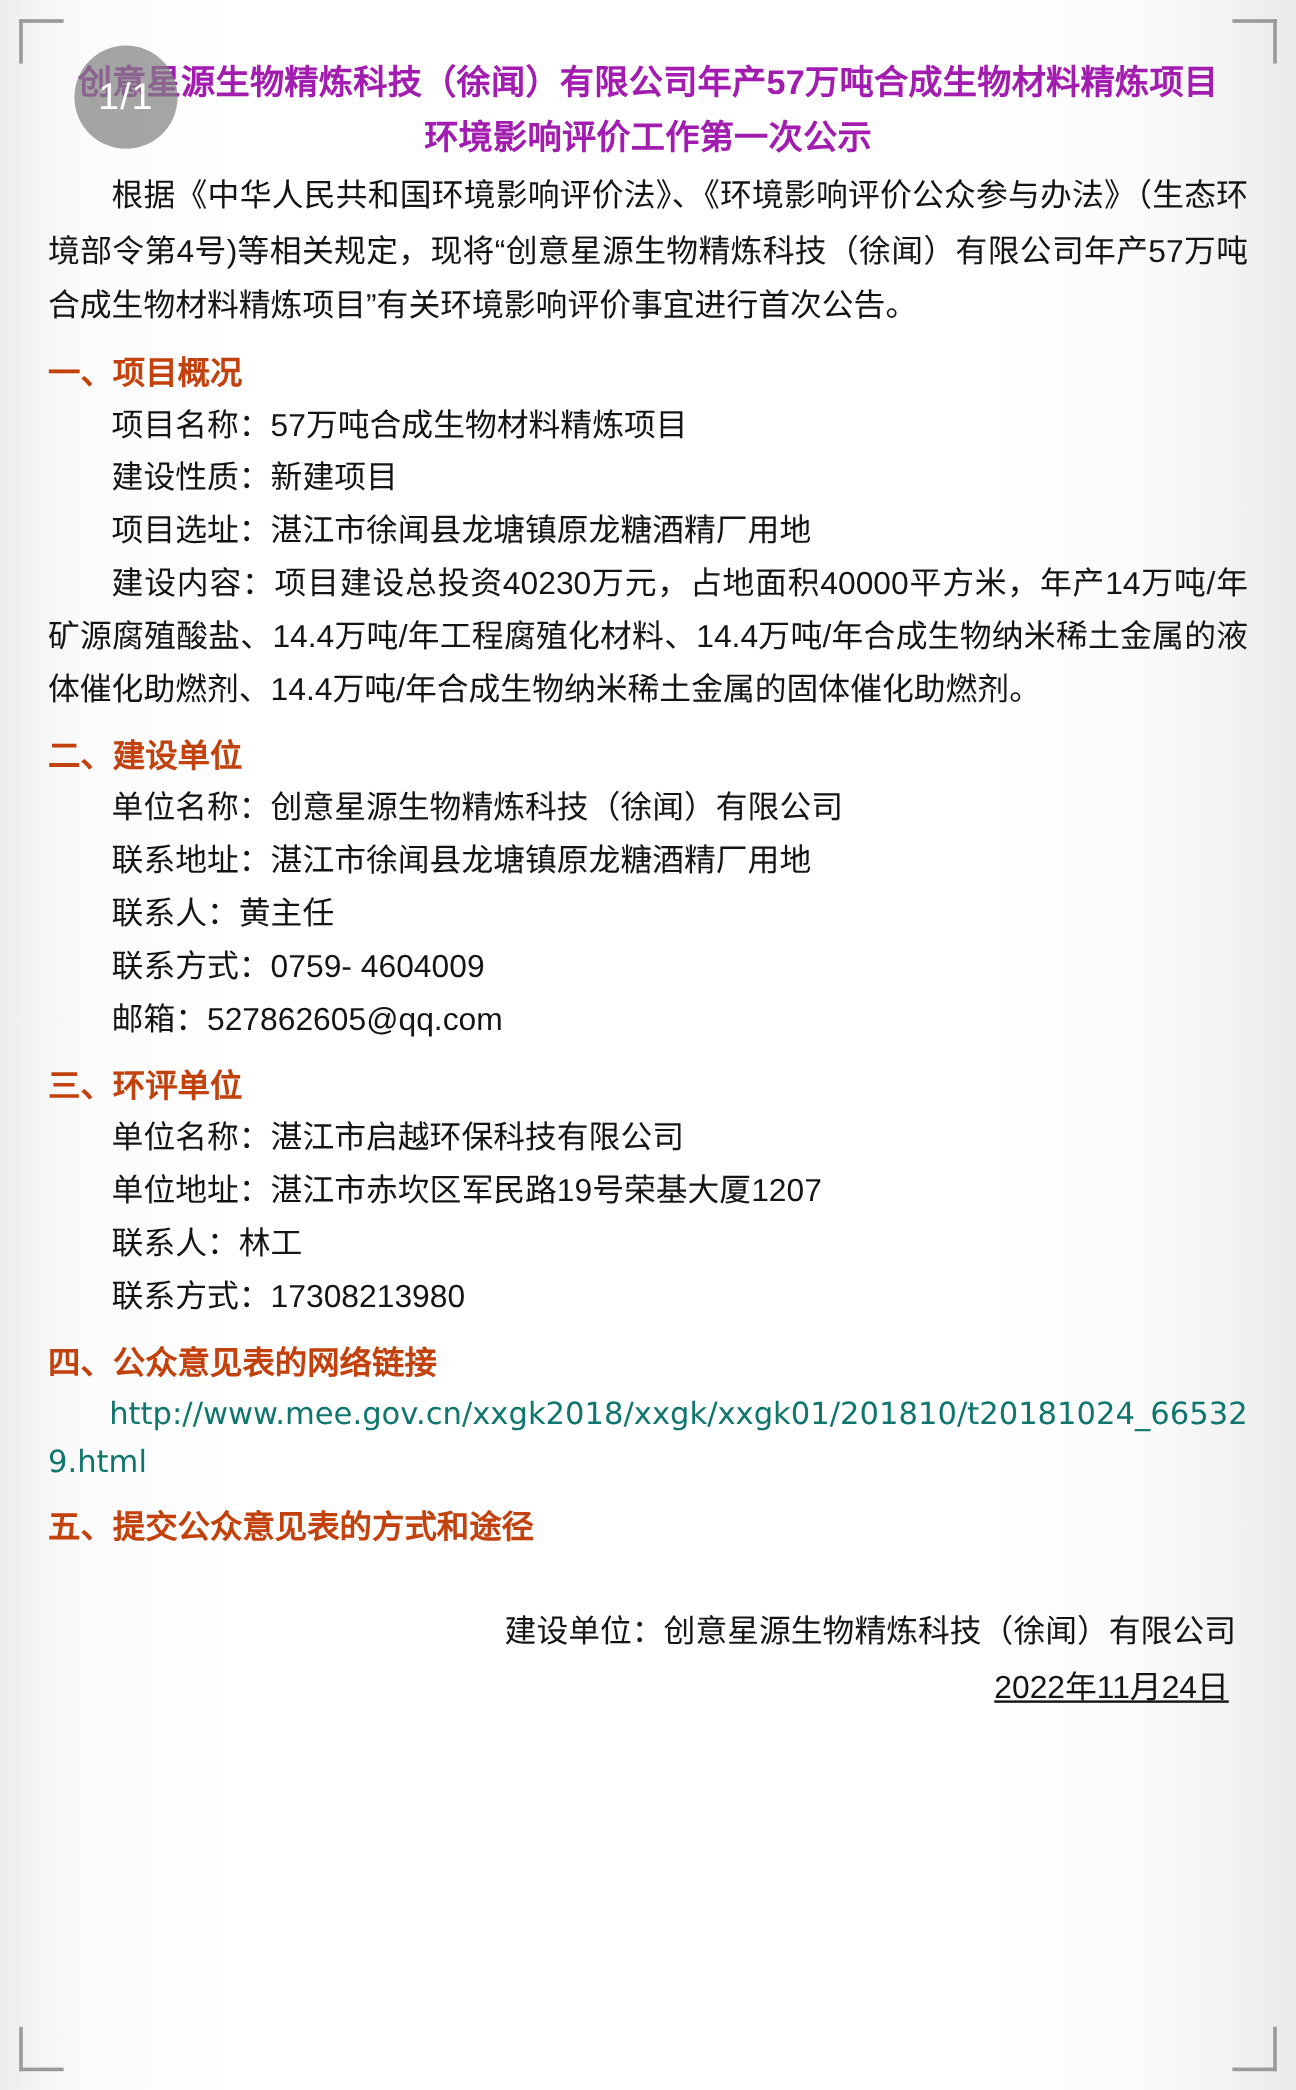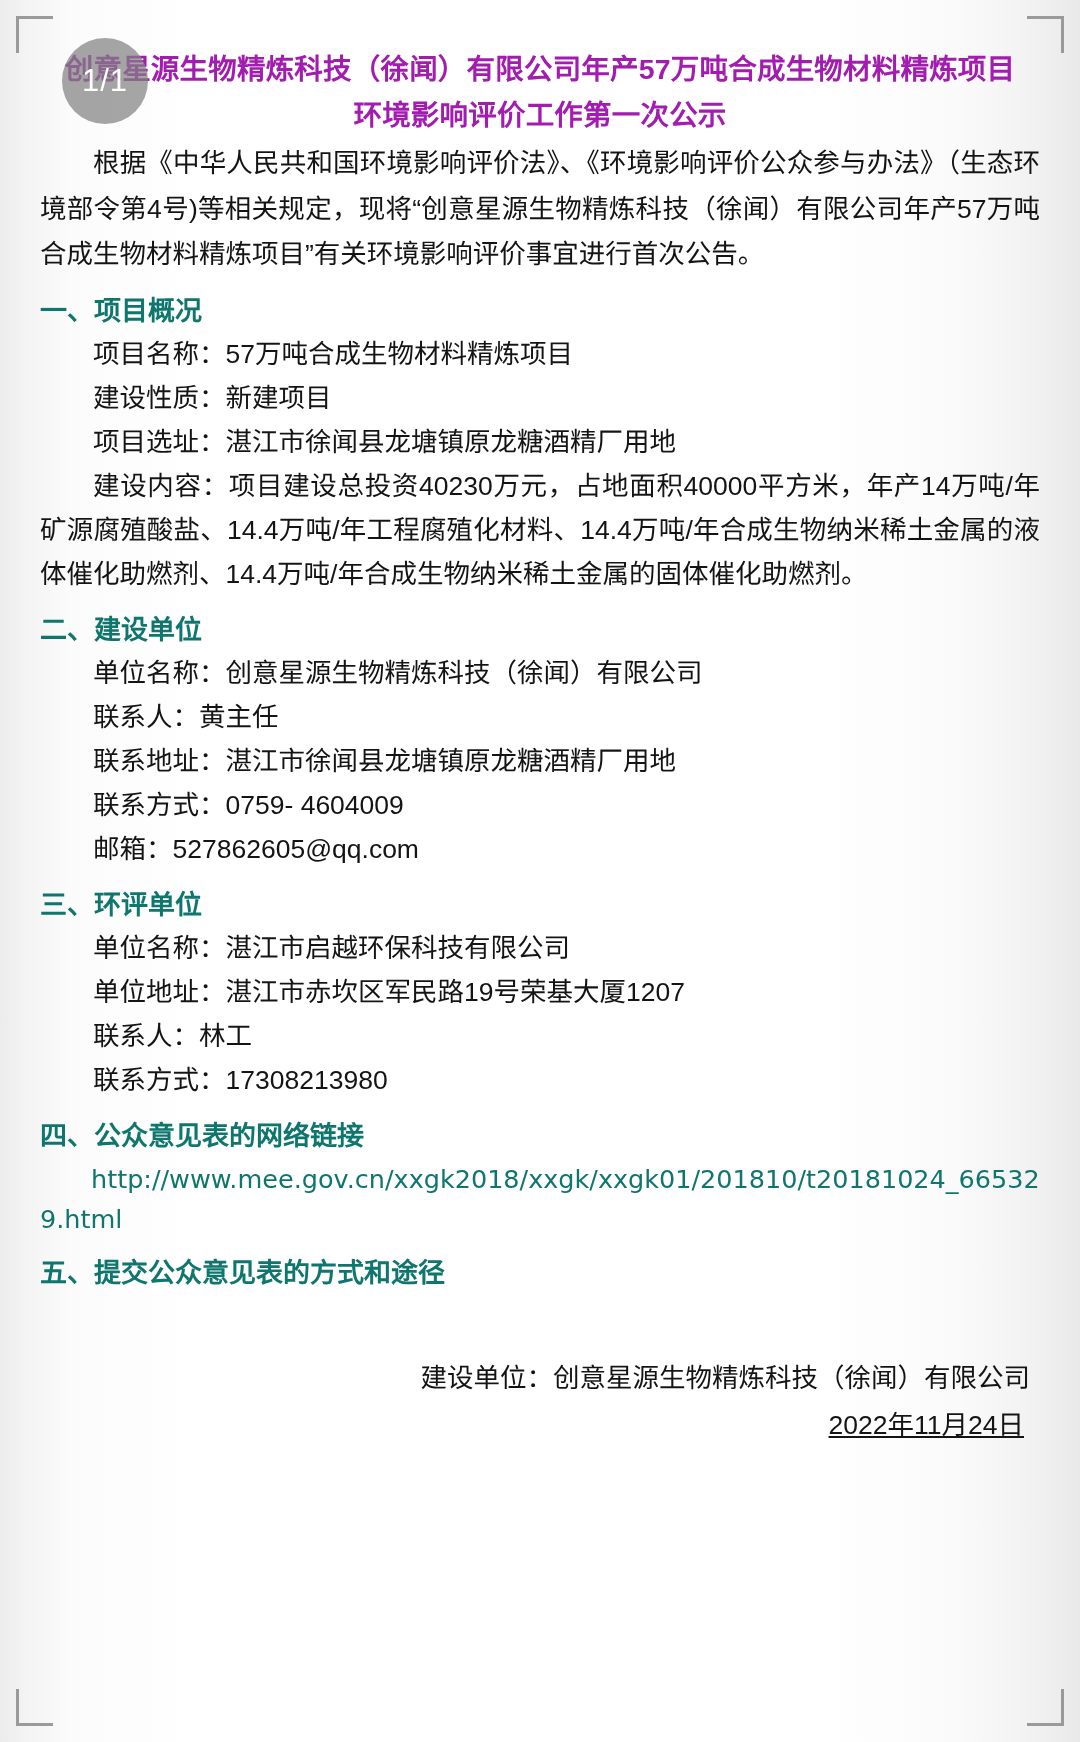--- a/index.html
+++ b/index.html
@@ -87,21 +87,21 @@
     margin-top: 3px;
     text-indent: 2em;
     color: #141414;
   }
 
   .section-head {
     font-size: 27px;
     font-weight: bold;
     line-height: 1.6;
     margin-top: 12px;
-    color: #0f766e;
+    color: #c2410c;
   }
 
   .field {
     font-size: 26.5px;
     line-height: 1.66;
     text-indent: 2em;
     color: #141414;
   }
 
   .field.wrap {
@@ -112,21 +112,21 @@
   .link-line {
     font-size: 25.5px;
     line-height: 1.6;
     text-indent: 2em;
     color: #0f766e;
     word-break: break-all;
     font-family: "DejaVu Sans", "Liberation Sans", sans-serif;
   }
 
   .signature {
-    margin-top: 60px;
+    margin-top: 41px;
     font-size: 26.5px;
     line-height: 1.75;
     text-align: right;
     color: #141414;
     padding-right: 10px;
   }
   .signature .date {
     padding-right: 6px;
     text-decoration: underline;
   }
@@ -152,22 +152,22 @@
     <div class="para">根据《中华人民共和国环境影响评价法》、《环境影响评价公众参与办法》（生态环境部令第4号)等相关规定，现将“创意星源生物精炼科技（徐闻）有限公司年产57万吨合成生物材料精炼项目”有关环境影响评价事宜进行首次公告。</div>
 
     <div class="section-head">一、项目概况</div>
     <div class="field">项目名称：57万吨合成生物材料精炼项目</div>
     <div class="field">建设性质：新建项目</div>
     <div class="field">项目选址：湛江市徐闻县龙塘镇原龙糖酒精厂用地</div>
     <div class="field wrap">建设内容：项目建设总投资40230万元，占地面积40000平方米，年产14万吨/年矿源腐殖酸盐、14.4万吨/年工程腐殖化材料、14.4万吨/年合成生物纳米稀土金属的液体催化助燃剂、14.4万吨/年合成生物纳米稀土金属的固体催化助燃剂。</div>
 
     <div class="section-head">二、建设单位</div>
     <div class="field">单位名称：创意星源生物精炼科技（徐闻）有限公司</div>
+    <div class="field">联系地址：湛江市徐闻县龙塘镇原龙糖酒精厂用地</div>
     <div class="field">联系人：黄主任</div>
-    <div class="field">联系地址：湛江市徐闻县龙塘镇原龙糖酒精厂用地</div>
     <div class="field">联系方式：0759- 4604009</div>
     <div class="field">邮箱：527862605@qq.com</div>
 
     <div class="section-head">三、环评单位</div>
     <div class="field">单位名称：湛江市启越环保科技有限公司</div>
     <div class="field">单位地址：湛江市赤坎区军民路19号荣基大厦1207</div>
     <div class="field">联系人：林工</div>
     <div class="field">联系方式：17308213980</div>
 
     <div class="section-head">四、公众意见表的网络链接</div>

